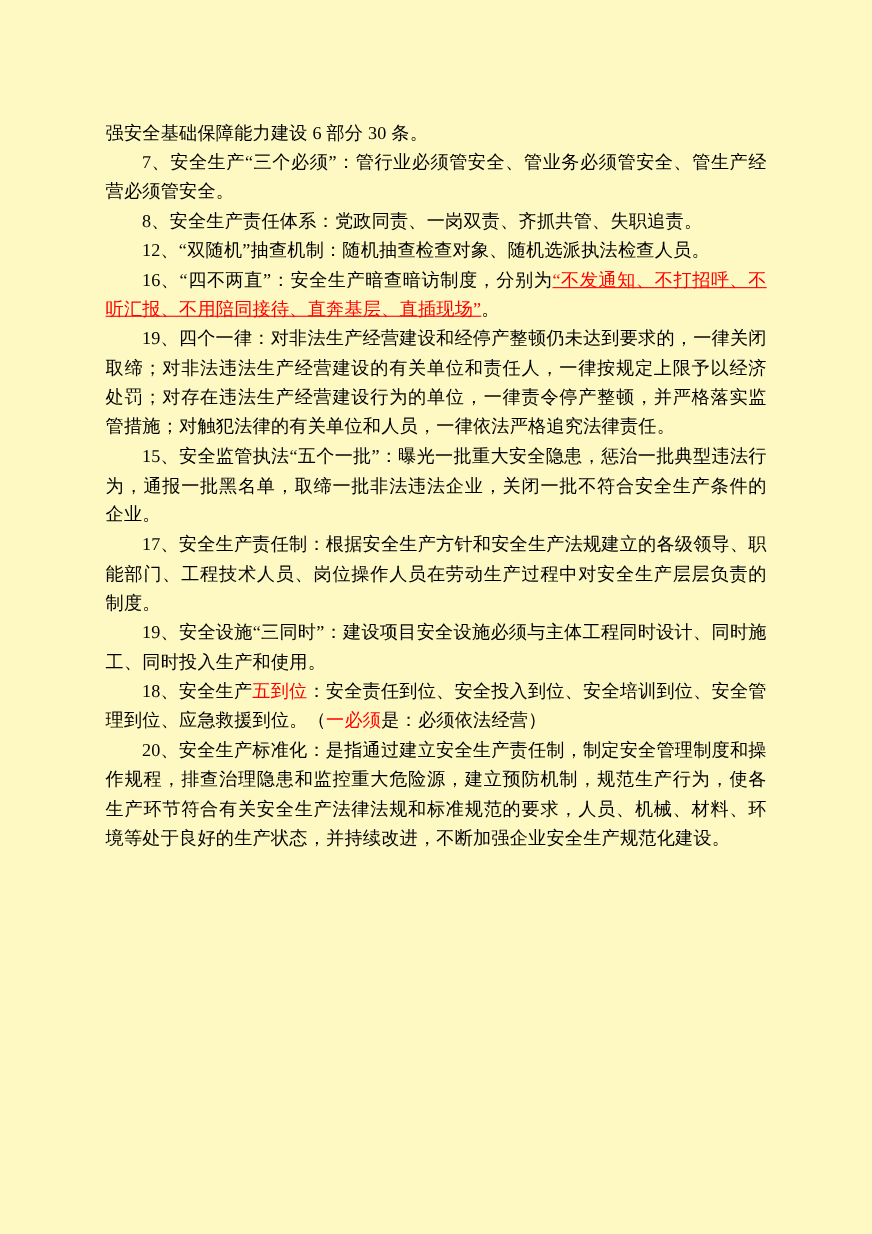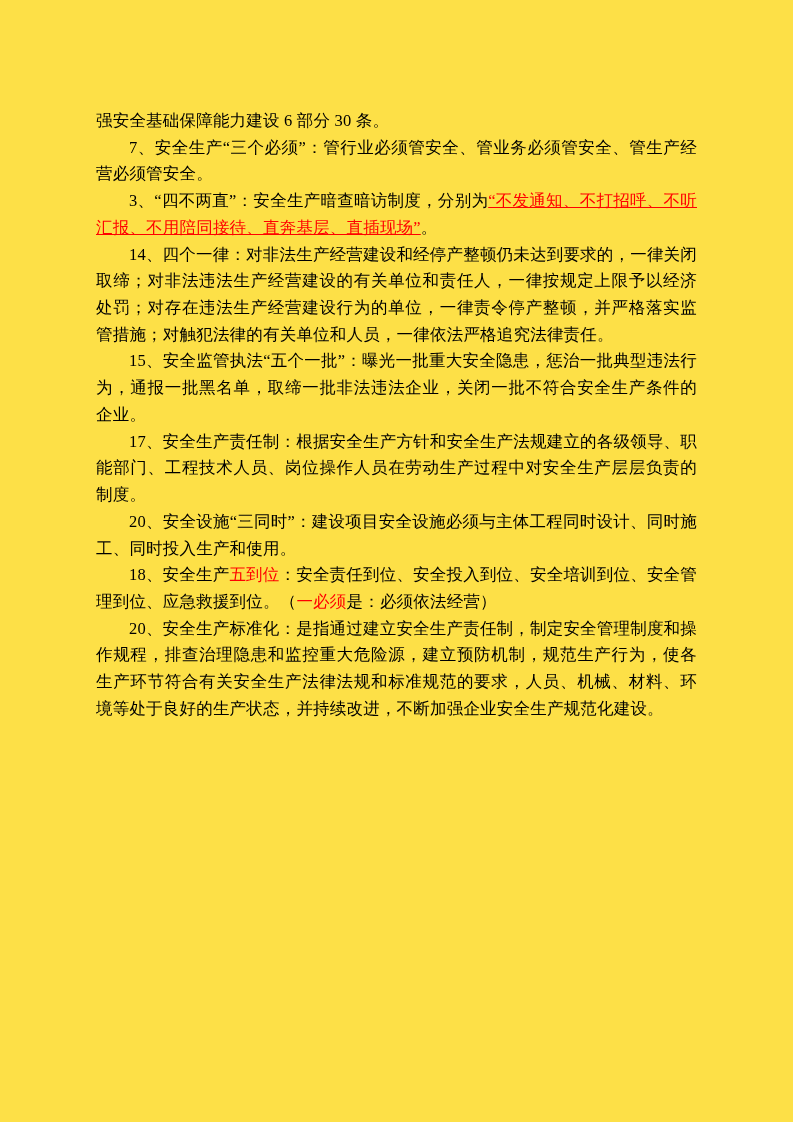--- a/index.html
+++ b/index.html
@@ -12,21 +12,21 @@
     height: 1122px;
     font-family: "Liberation Serif", "DejaVu Serif", serif;
     color: #000000;
   }
   .page {
     position: relative;
     width: 793px;
     height: 1122px;
     box-sizing: border-box;
     padding: 108px 96px 0 96px;
-    background: #fde047;
+    background: #fef9c3;
   }
   .doc-body {
     font-size: 16.5px;
     line-height: 1.62;
     text-align: justify;
     text-justify: inter-ideograph;
     letter-spacing: 0.2px;
   }
   p.para {
     margin: 0;
@@ -43,21 +43,23 @@
     text-decoration: underline;
   }
 </style>
 </head>
 <body>
 
 <div class="page">
   <div class="doc-body" id="doc-body">
       <p class="para noindent"><span>强安全基础保障能力建设 6 部分 30 条。</span></p>
       <p class="para"><span>7、安全生产“三个必须”：管行业必须管安全、管业务必须管安全、管生产经营必须管安全。</span></p>
-      <p class="para"><span>3、“四不两直”：安全生产暗查暗访制度，分别为</span><span class="red u">“不发通知、不打招呼、不听汇报、不用陪同接待、直奔基层、直插现场”</span><span>。</span></p>
-      <p class="para"><span>14、四个一律：对非法生产经营建设和经停产整顿仍未达到要求的，一律关闭取缔；对非法违法生产经营建设的有关单位和责任人，一律按规定上限予以经济处罚；对存在违法生产经营建设行为的单位，一律责令停产整顿，并严格落实监管措施；对触犯法律的有关单位和人员，一律依法严格追究法律责任。</span></p>
+      <p class="para"><span>8、安全生产责任体系：党政同责、一岗双责、齐抓共管、失职追责。</span></p>
+      <p class="para"><span>12、“双随机”抽查机制：随机抽查检查对象、随机选派执法检查人员。</span></p>
+      <p class="para"><span>16、“四不两直”：安全生产暗查暗访制度，分别为</span><span class="red u">“不发通知、不打招呼、不听汇报、不用陪同接待、直奔基层、直插现场”</span><span>。</span></p>
+      <p class="para"><span>19、四个一律：对非法生产经营建设和经停产整顿仍未达到要求的，一律关闭取缔；对非法违法生产经营建设的有关单位和责任人，一律按规定上限予以经济处罚；对存在违法生产经营建设行为的单位，一律责令停产整顿，并严格落实监管措施；对触犯法律的有关单位和人员，一律依法严格追究法律责任。</span></p>
       <p class="para"><span>15、安全监管执法“五个一批”：曝光一批重大安全隐患，惩治一批典型违法行为，通报一批黑名单，取缔一批非法违法企业，关闭一批不符合安全生产条件的企业。</span></p>
       <p class="para"><span>17、安全生产责任制：根据安全生产方针和安全生产法规建立的各级领导、职能部门、工程技术人员、岗位操作人员在劳动生产过程中对安全生产层层负责的制度。</span></p>
-      <p class="para"><span>20、安全设施“三同时”：建设项目安全设施必须与主体工程同时设计、同时施工、同时投入生产和使用。</span></p>
+      <p class="para"><span>19、安全设施“三同时”：建设项目安全设施必须与主体工程同时设计、同时施工、同时投入生产和使用。</span></p>
       <p class="para"><span>18、安全生产</span><span class="red">五到位</span><span>：安全责任到位、安全投入到位、安全培训到位、安全管理到位、应急救援到位。（</span><span class="red">一必须</span><span>是：必须依法经营）</span></p>
       <p class="para"><span>20、安全生产标准化：是指通过建立安全生产责任制，制定安全管理制度和操作规程，排查治理隐患和监控重大危险源，建立预防机制，规范生产行为，使各生产环节符合有关安全生产法律法规和标准规范的要求，人员、机械、材料、环境等处于良好的生产状态，并持续改进，不断加强企业安全生产规范化建设。</span></p>
     </div>
 </div>
 
 </body></html>

